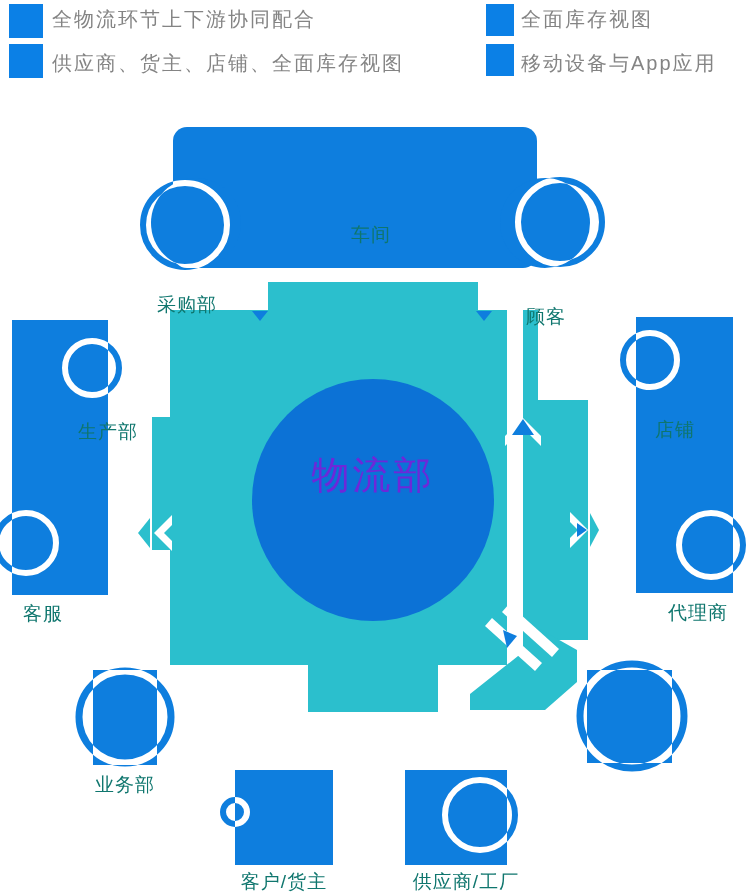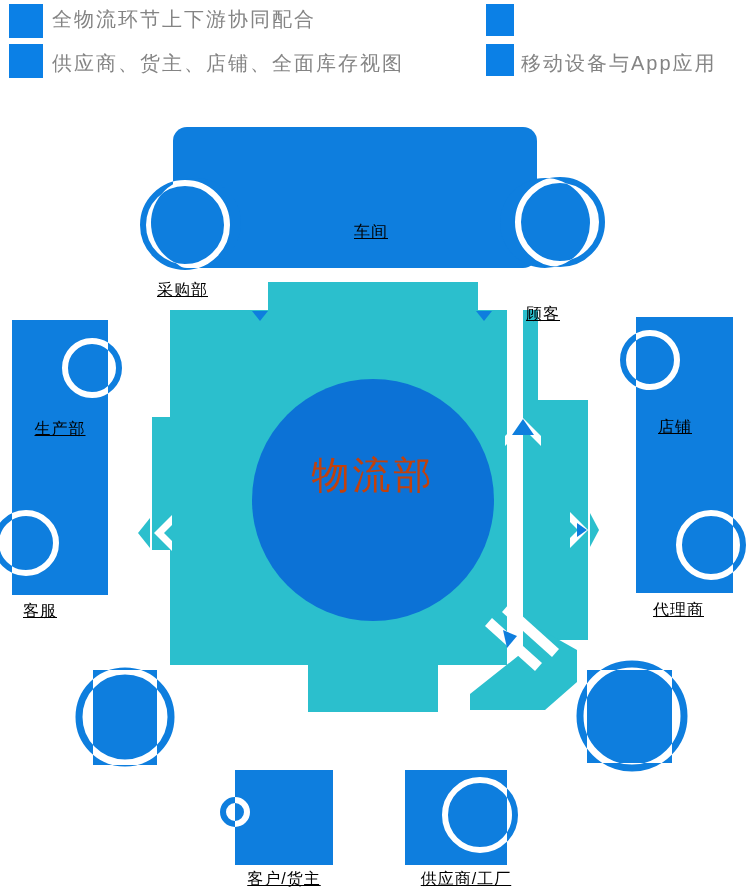--- a/index.html
+++ b/index.html
@@ -1,24 +1,24 @@
 <!DOCTYPE html>
 <html><head>
 <meta charset="utf-8">
 <style>
   html,body{margin:0;padding:0;background:#fff;}
   #stage{position:relative;width:746px;height:896px;background:#fff;overflow:hidden;
          font-family:"Liberation Sans",sans-serif;}
   #diagram-svg{position:absolute;left:0;top:0;}
-  .lbl{position:absolute;color:#000000;font-size:16px;letter-spacing:1px;white-space:nowrap;text-decoration:underline;}
+  .lbl{position:absolute;color:#0f766e;font-size:19px;letter-spacing:1px;white-space:nowrap;}
   .lbl.centered{text-align:center;}
   .bullet-sq{position:absolute;background:#0b80e6;}
   .bullet-tx{position:absolute;color:#848484;font-size:20px;letter-spacing:2px;white-space:nowrap;}
   .hub-text{position:absolute;left:223px;top:452px;width:300px;text-align:center;
-            color:#c2410c;font-size:38px;line-height:47px;letter-spacing:3px;}
+            color:#6d28d9;font-size:38px;line-height:47px;letter-spacing:3px;}
 </style>
 </head>
 <body>
 
 <div id="stage">
 
   <svg id="diagram-svg" width="746" height="896" viewBox="0 0 746 896">
     <defs>
       <clipPath id="clipCloud">
         <rect x="173" y="127" width="364" height="141" rx="14"></rect>
@@ -135,30 +135,32 @@
         <circle cx="480" cy="815" r="35" fill="none" stroke="#ffffff" stroke-width="6"></circle>
       </g>
     </g>
   </svg>
 
   <div class="bullet-sq" style="left:9px;top:4px;width:34px;height:34px;"></div>
   <div class="bullet-tx" style="left:52px;top:6px;">全物流环节上下游协同配合</div>
   <div class="bullet-sq" style="left:9px;top:44px;width:34px;height:34px;"></div>
   <div class="bullet-tx" style="left:52px;top:50px;">供应商、货主、店铺、全面库存视图</div>
   <div class="bullet-sq" style="left:486px;top:4px;width:28px;height:32px;"></div>
+  <div class="bullet-tx" style="left:521px;top:6px;">全面库存视图</div>
   <div class="bullet-sq" style="left:486px;top:44px;width:28px;height:32px;"></div>
   <div class="bullet-tx" style="left:521px;top:50px;">移动设备与App应用</div>
 
   <div class="lbl centered" style="left:280px;top:222px;width:182px;">车间</div>
-  <div class="lbl" style="left:157px;top:280px;">采购部</div>
+  <div class="lbl" style="left:157px;top:292px;">采购部</div>
   <div class="lbl" style="left:526px;top:280px;margin-top:24px;">顾客</div>
-  <div class="lbl centered" style="left:12px;top:419px;width:96px;">生产部</div>
+  <div class="lbl centered" style="left:12px;top:419px;width:96px;padding-left:48px;">生产部</div>
   <div class="lbl" style="left:23px;top:601px;">客服</div>
   <div class="lbl centered" style="left:636px;top:417px;width:78px;">店铺</div>
-  <div class="lbl" style="left:653px;top:600px;">代理商</div>
+  <div class="lbl" style="left:668px;top:600px;">代理商</div>
+  <div class="lbl centered" style="left:58px;top:772px;width:134px;">业务部</div>
   <div class="lbl centered" style="left:217px;top:869px;width:134px;">客户/货主</div>
   <div class="lbl centered" style="left:396px;top:869px;width:140px;">供应商/工厂</div>
 
   <div class="hub-text">
     <div>物流部</div>
   </div>
 
 </div>
 
 </body></html>

